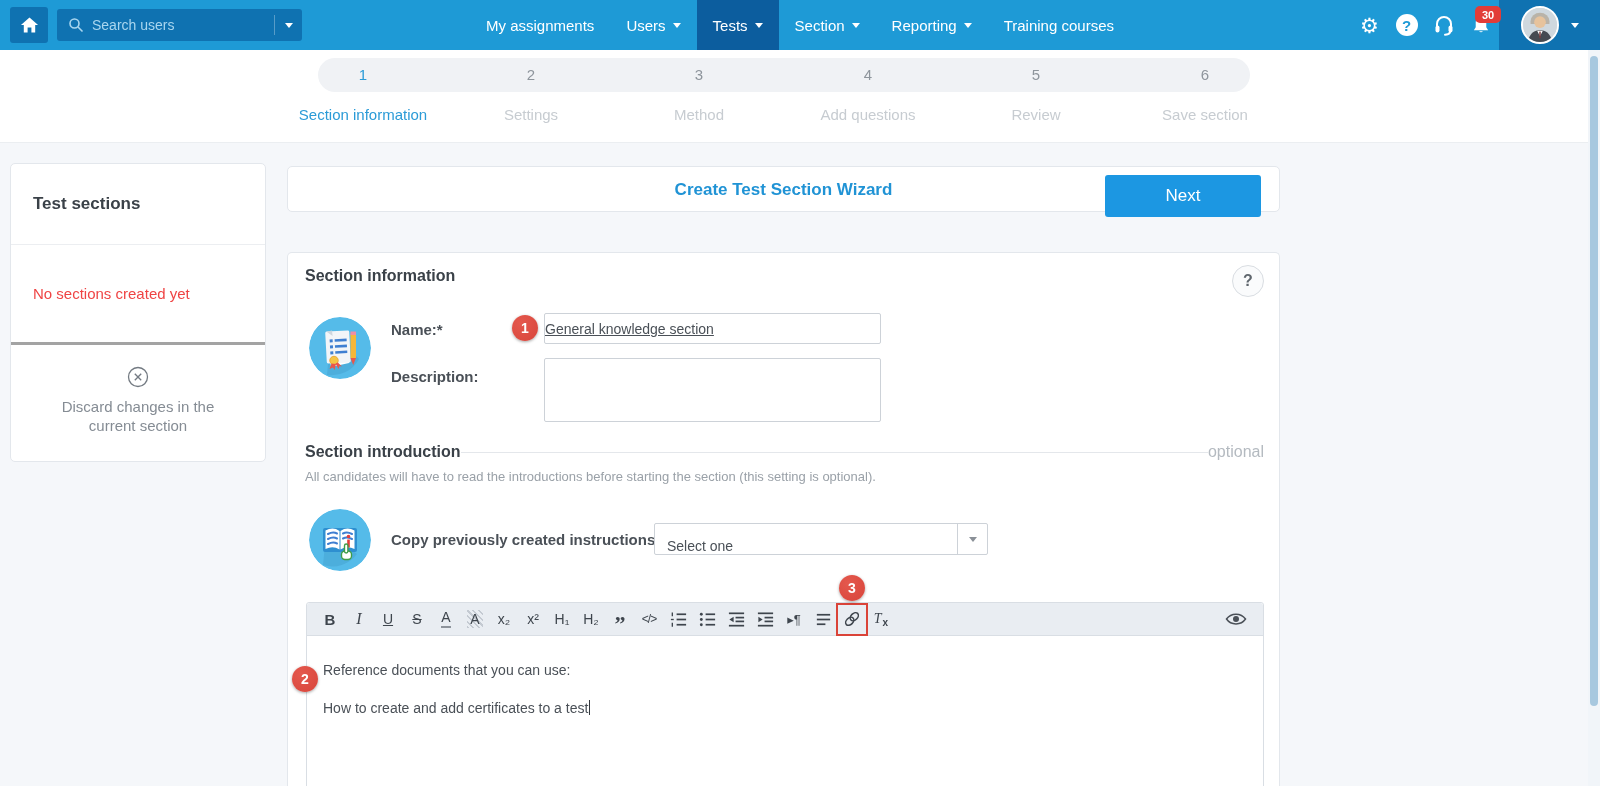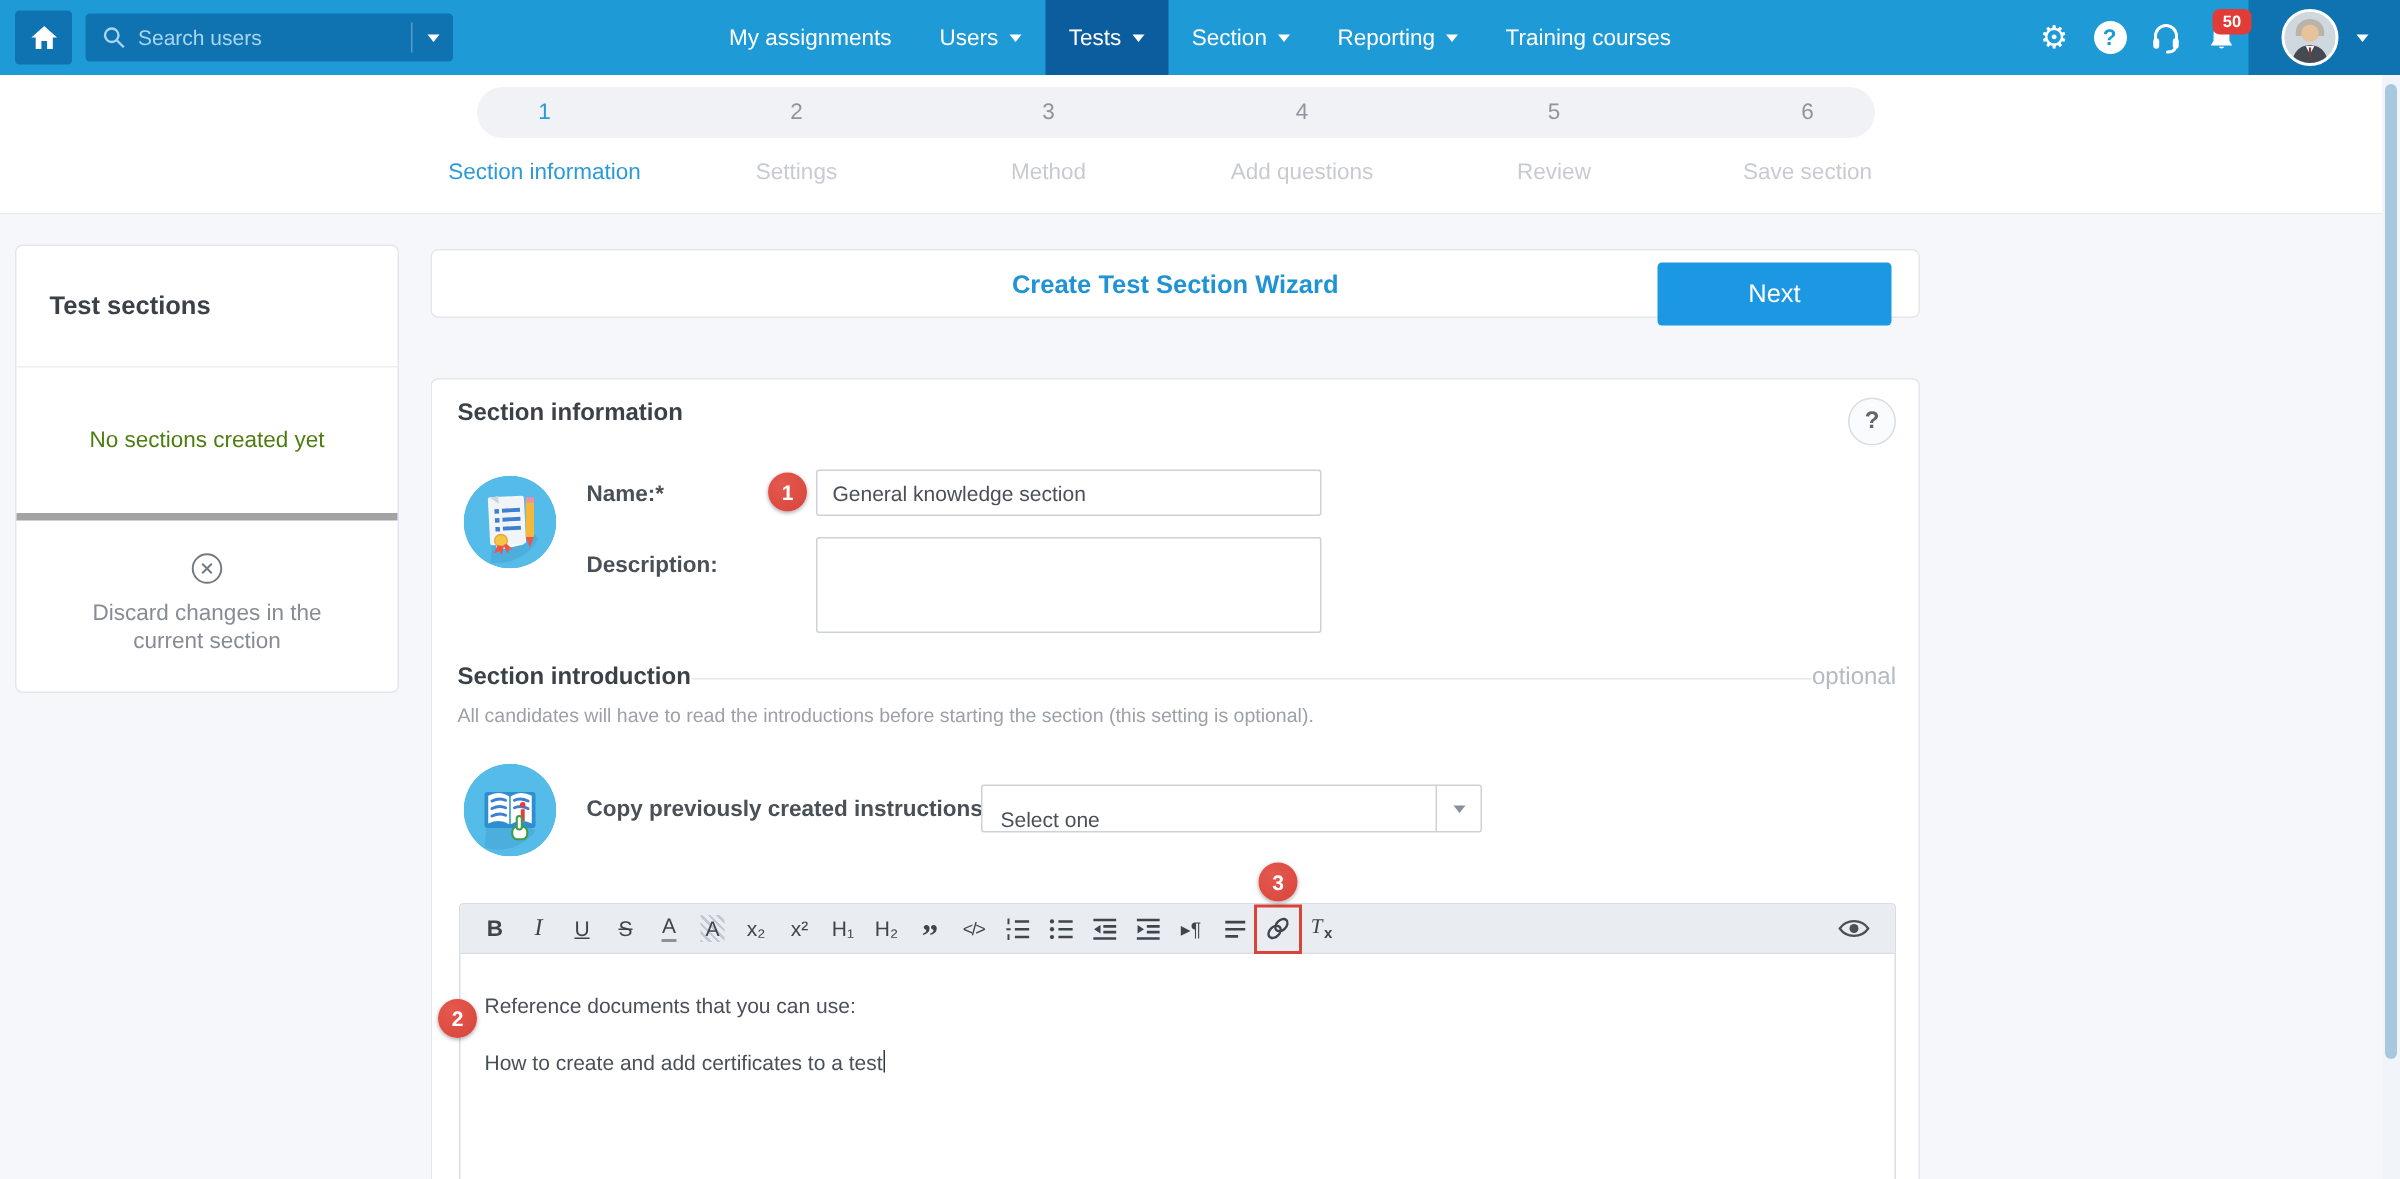--- a/index.html
+++ b/index.html
@@ -33,42 +33,42 @@
   .step { position:absolute; transform:translateX(-50%); text-align:center; cursor:pointer; }
   .step-num { display:block; font-size:15px; color:#8e959c; line-height:34px; height:34px; }
   .step-label { display:block; margin-top:14px; font-size:15px; color:#c7ccd1; white-space:nowrap; }
   .step.active .step-num { color:#2b9bd7; }
   .step.active .step-label { color:#2b9bd7; }
 
   
   .card { position:absolute; background:#fff; border:1px solid #e3e7ec; border-radius:5px; }
   .sidebar-card { left:10px; top:163px; width:256px; height:299px; }
   .sidebar-title { padding:30px 22px; font-size:17px; font-weight:bold; color:#3a4148; border-bottom:1px solid #eceef1; }
-  .sidebar-empty { padding:40px 22px; font-size:15px; color:#4d7c0f; border-bottom:5px solid #a3a3a3;text-align:center; }
+  .sidebar-empty { padding:40px 22px; font-size:15px; color:#ef4444; border-bottom:3px solid #a3a3a3; }
   .sidebar-discard { padding:20px 26px; text-align:center; color:#858c94; font-size:15px; line-height:19px; cursor:pointer; }
   .sidebar-discard svg { display:block; margin:0 auto 8px; }
 
   .wizard-card { left:287px; top:166px; width:993px; height:46px; }
   .wizard-title { position:absolute; left:0; right:0; top:0; height:46px; display:flex; align-items:center; justify-content:center; color:#2093d5; font-size:17px; font-weight:bold; }
   .next-btn { position:absolute; right:18px; top:8px; width:156px; height:42px; background:#1c97e2; border:none; border-radius:3px; color:#fff; font-size:17px; cursor:pointer; font-family:"Liberation Sans", sans-serif; }
 
   .section-card { left:287px; top:252px; width:993px; height:560px; border-bottom:none; border-radius:5px 5px 0 0; }
   .sec-heading { position:absolute; left:17px; top:14px; font-size:16px; font-weight:bold; color:#3a4148; }
   .help-circle-card { position:absolute; left:944px; top:12px; width:32px; height:32px; border-radius:50%; background:#fafbfc; border:1px solid #d9dde2; color:#5f666d; font-weight:bold; font-size:16px; display:flex; align-items:center; justify-content:center; cursor:pointer; }
 
   .illus { position:absolute; width:62px; height:62px; border-radius:50%; overflow:hidden; }
   .doc-illus { left:21px; top:64px; }
   .book-illus { left:21px; top:256px; }
 
   .fld-label { position:absolute; font-size:15px; font-weight:bold; color:#4a5057; }
   .name-label { left:103px; top:68px; }
   .desc-label { left:103px; top:115px; }
   .copy-label { left:103px; top:278px; }
 
-  .name-input { position:absolute; left:256px; top:60px; width:337px; height:31px; border:1px solid #cdd2d8; border-radius:2px; padding:0 10px; font-size:14px; color:#4a5057; outline:none; font-family:"Liberation Sans", sans-serif; }
+  .name-input { position:absolute; left:256px; top:60px; width:337px; height:31px; border:1px solid #cdd2d8; border-radius:2px; padding:0 0; font-size:14px; color:#4a5057; outline:none; font-family:"Liberation Sans", sans-serif;text-decoration:underline; }
   .desc-area { position:absolute; left:256px; top:105px; width:337px; height:64px; border:1px solid #cdd2d8; border-radius:2px; padding:6px 10px; font-size:14px; color:#4a5057; resize:none; outline:none; font-family:"Liberation Sans", sans-serif; }
 
   .intro-row { position:absolute; left:17px; top:190px; width:959px; display:flex; align-items:center; gap:0; }
   .intro-heading { font-size:16px; font-weight:bold; color:#3a4148; white-space:nowrap; }
   .intro-line { flex:1; height:1px; background:#e4e7eb; }
   .optional-label { font-size:16px; color:#b4bac0; white-space:nowrap; }
   .intro-sub { position:absolute; left:17px; top:216px; font-size:13px; color:#9aa1a8; }
 
   .select-box { position:absolute; left:366px; top:270px; width:334px; height:32px; border:1px solid #cdd2d8; border-radius:2px; background:#fff; display:flex; align-items:flex-end; cursor:pointer; }
   .select-value { flex:1; padding:0 12px; font-size:14px; color:#4a5057; }
@@ -166,21 +166,21 @@
           <rect x="3.5" y="12.5" width="4" height="7" rx="2" fill="#fff"></rect>
           <rect x="16.5" y="12.5" width="4" height="7" rx="2" fill="#fff"></rect>
           <path d="M18 19.5 c-1 1.8 -3 2.2 -5 2.2" fill="none" stroke="#fff" stroke-width="2" stroke-linecap="round"></path>
         </svg>
       </div>
       <div class="nav-icon">
         <svg width="22" height="22" viewBox="0 0 20 20">
           <path d="M10 2.2 C7 2.2 5.2 4.8 5.2 8.2 L5.2 12 L3.5 14.8 L16.5 14.8 L14.8 12 L14.8 8.2 C14.8 4.8 13 2.2 10 2.2 Z" fill="#fff"></path>
           <path d="M8.3 15.6 a1.9 1.9 0 0 0 3.4 0 Z" fill="#fff"></path>
         </svg>
-        <div class="badge-count">50</div>
+        <div class="badge-count">30</div>
       </div>
       <div class="avatar-seg">
         <div class="avatar-ring">
           <svg width="34" height="34" viewBox="0 0 36 36">
             <rect width="36" height="36" fill="#cfd8de"></rect>
             <path d="M8 14 a10 9 0 0 1 20 0 v3 h-20 Z" fill="#b9b3a8"></path>
             <circle cx="18" cy="15" r="6.2" fill="#e7c39c"></circle>
             <path d="M5 36 C7 26 12.5 23.5 18 23.5 C23.5 23.5 29 26 31 36 Z" fill="#454a52"></path>
             <path d="M15 24 L18 30 L21 24 Z" fill="#fff"></path>
             <rect x="17.2" y="25" width="1.6" height="7" fill="#7a3d3d"></rect>

